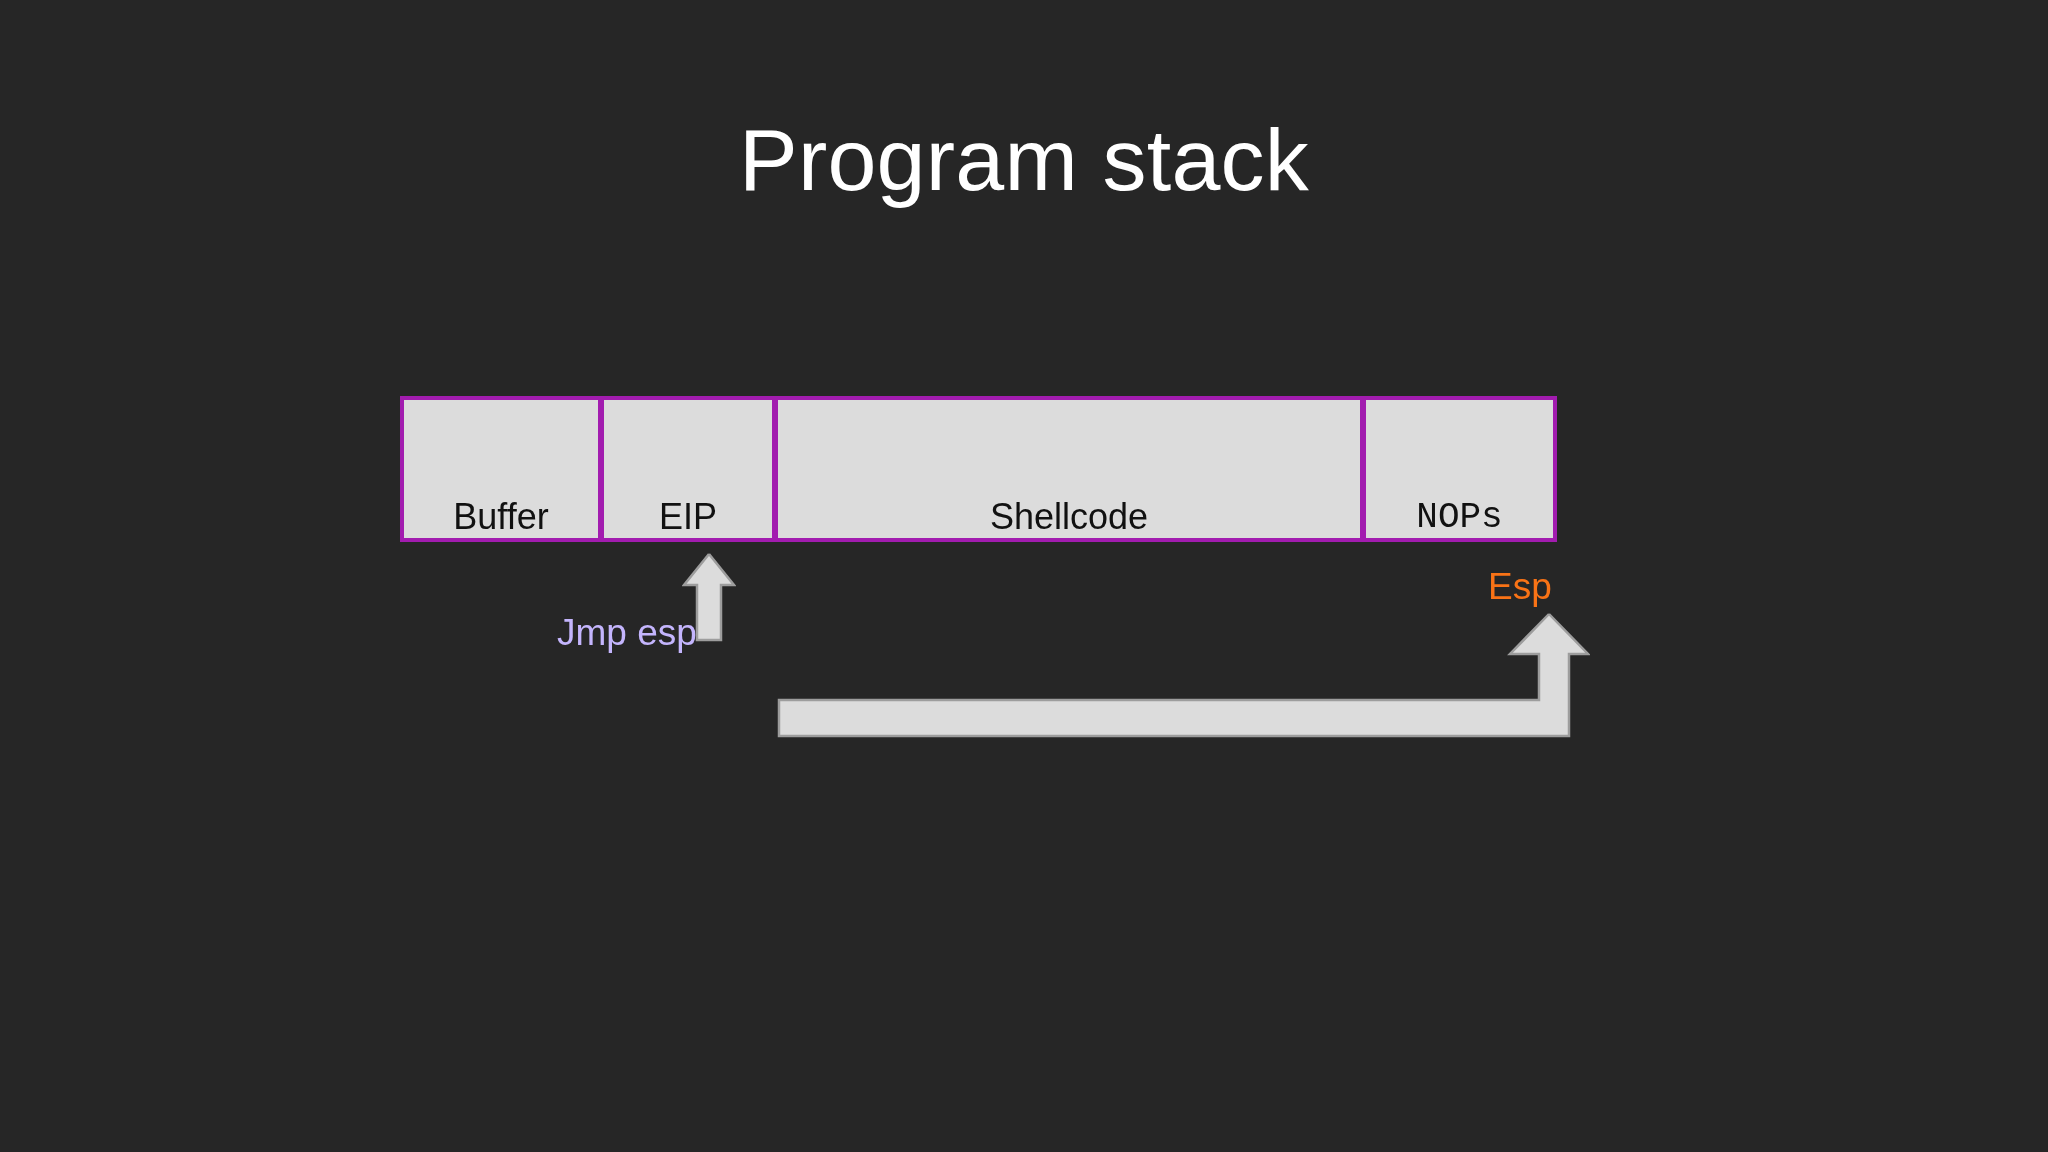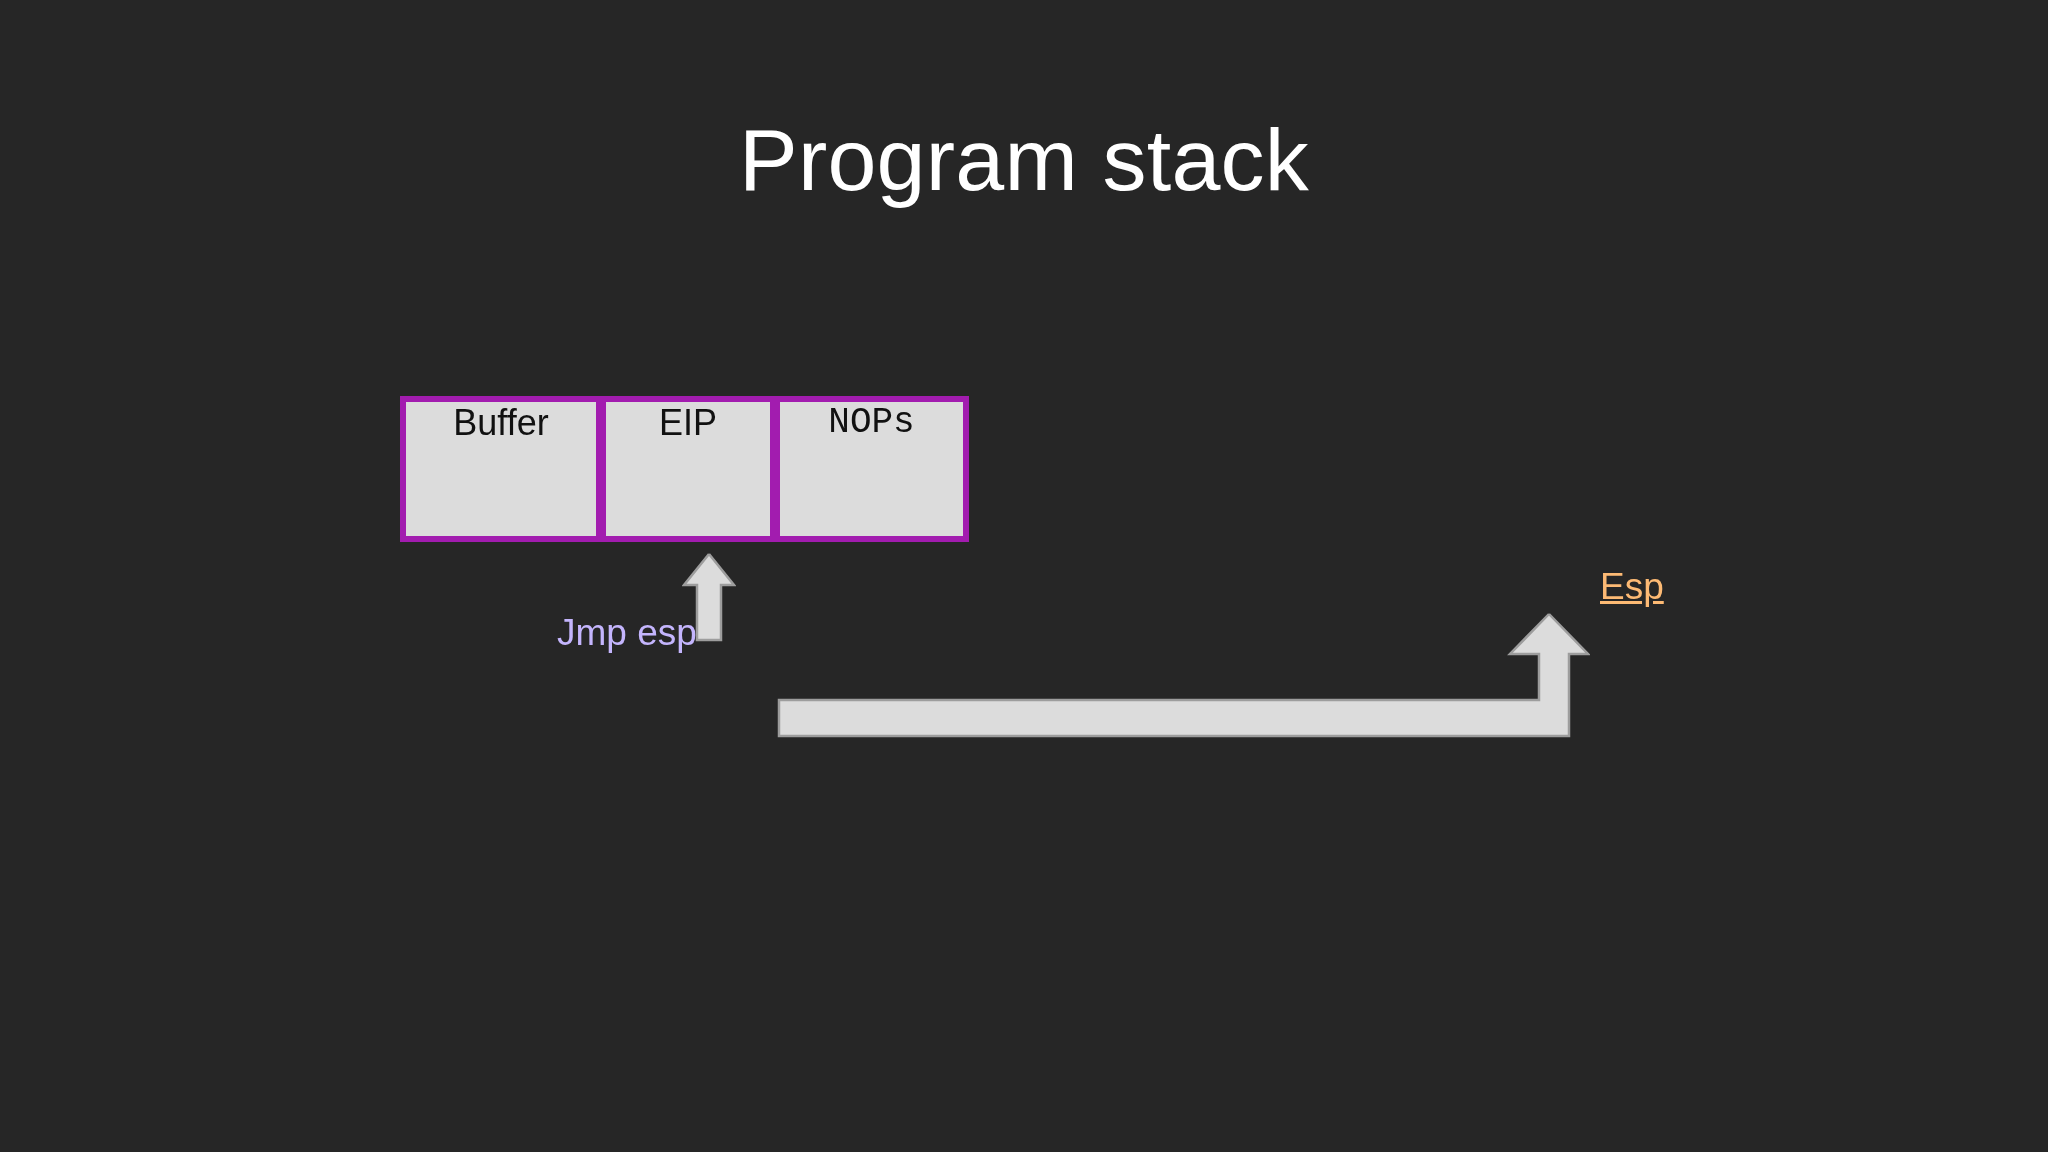--- a/index.html
+++ b/index.html
@@ -40,24 +40,24 @@
   .stack-row {
     position: absolute;
     left: 400px;
     top: 396px;
     height: 146px;
     display: flex;
     align-items: stretch;
   }
   .stack-cell {
     background: #dcdcdc;
-    border: 6px solid #a21caf;
+    border: 4px solid #a21caf;
     box-sizing: border-box;
     display: flex;
-    align-items: flex-start;
+    align-items: flex-end;
     justify-content: center;
     color: #111111;
     font-size: 36px;
     font-weight: 400;
     margin-left: -2px;
   }
   .stack-cell:first-child { margin-left: 0; }
   .cell-buffer    { width: 202px; }
   .cell-eip       { width: 176px; }
   .cell-shellcode { width: 590px; }
@@ -77,27 +77,26 @@
     position: absolute;
     left: 682px;
     top: 552px;
     width: 54px;
     height: 90px;
   }
 
   
   .esp-label {
     position: absolute;
-    left: 1600px;
+    left: 1488px;
     top: 566px;
-    color: #fdba74;
+    color: #f97316;
     font-size: 37px;
     font-weight: 400;
     white-space: nowrap;
-    text-decoration: underline;
   }
   .esp-arrow {
     position: absolute;
     left: 770px;
     top: 612px;
     width: 820px;
     height: 126px;
   }
 
   .arrow-fill  { fill: #dcdcdc; }
@@ -109,20 +108,23 @@
 <div class="slide">
 
   <div class="slide-title">Program stack</div>
 
   <div class="stack-row">
     <div class="stack-cell cell-buffer">
       <span>Buffer</span>
     </div>
     <div class="stack-cell cell-eip">
       <span>EIP</span>
+    </div>
+    <div class="stack-cell cell-shellcode">
+      <span>Shellcode</span>
     </div>
     <div class="stack-cell cell-nops">
       <span>NOPs</span>
     </div>
   </div>
 
   <div class="jmp-label">Jmp esp</div>
 
   <div class="jmp-arrow">
     <svg viewBox="0 0 54 90" width="54" height="90" aria-hidden="true">

